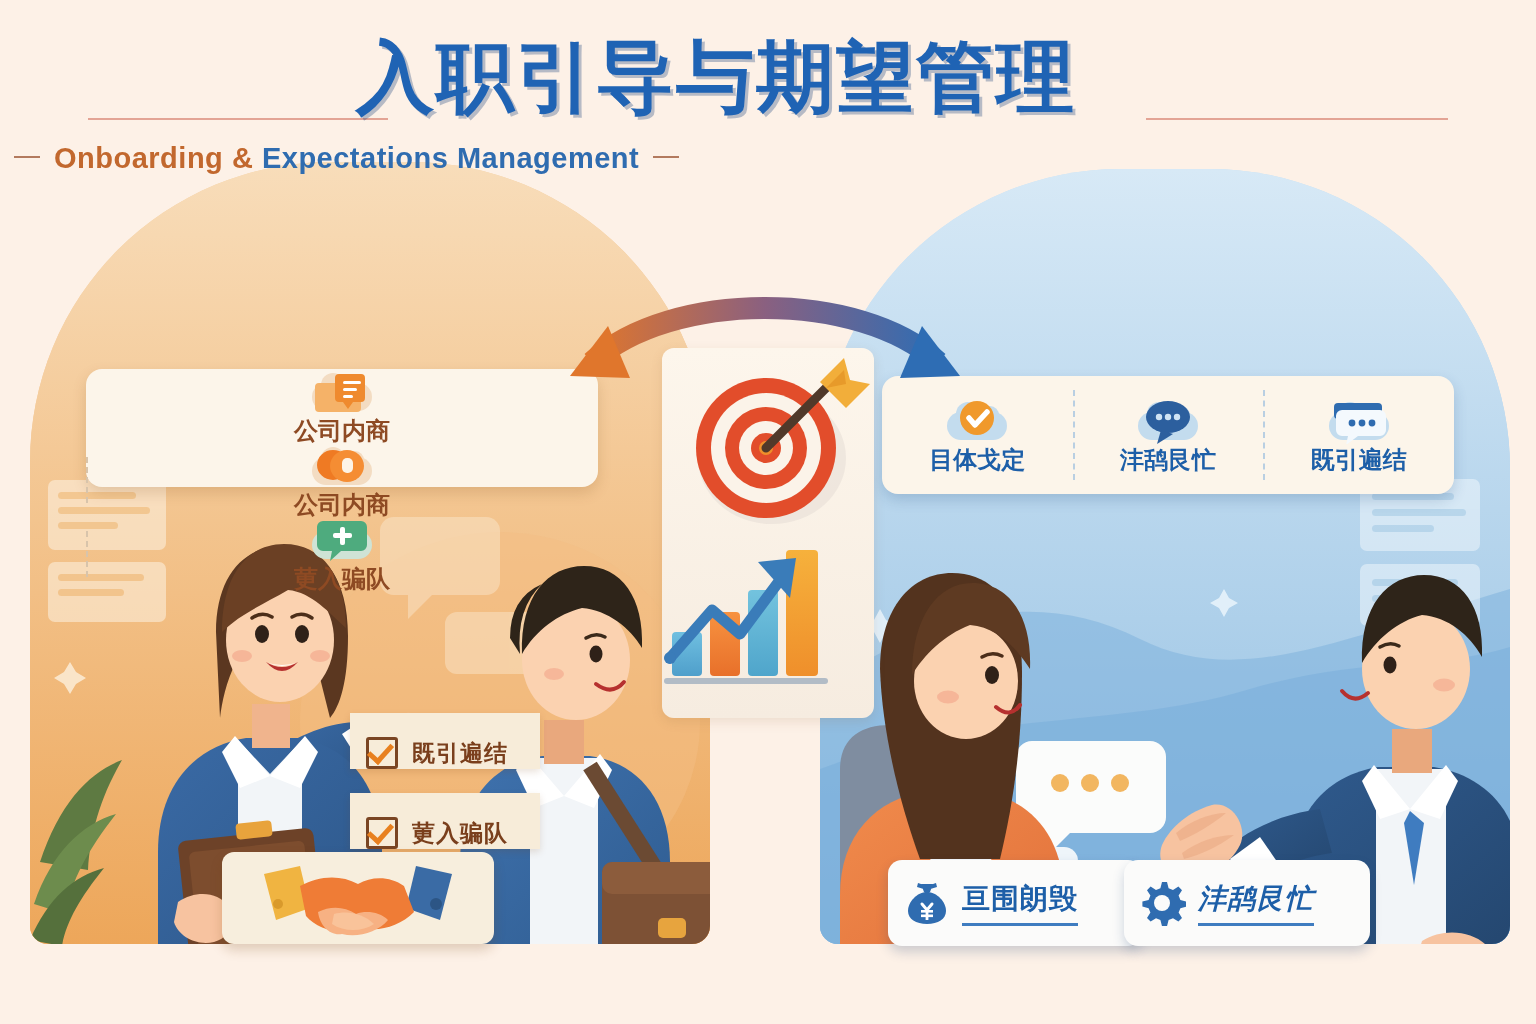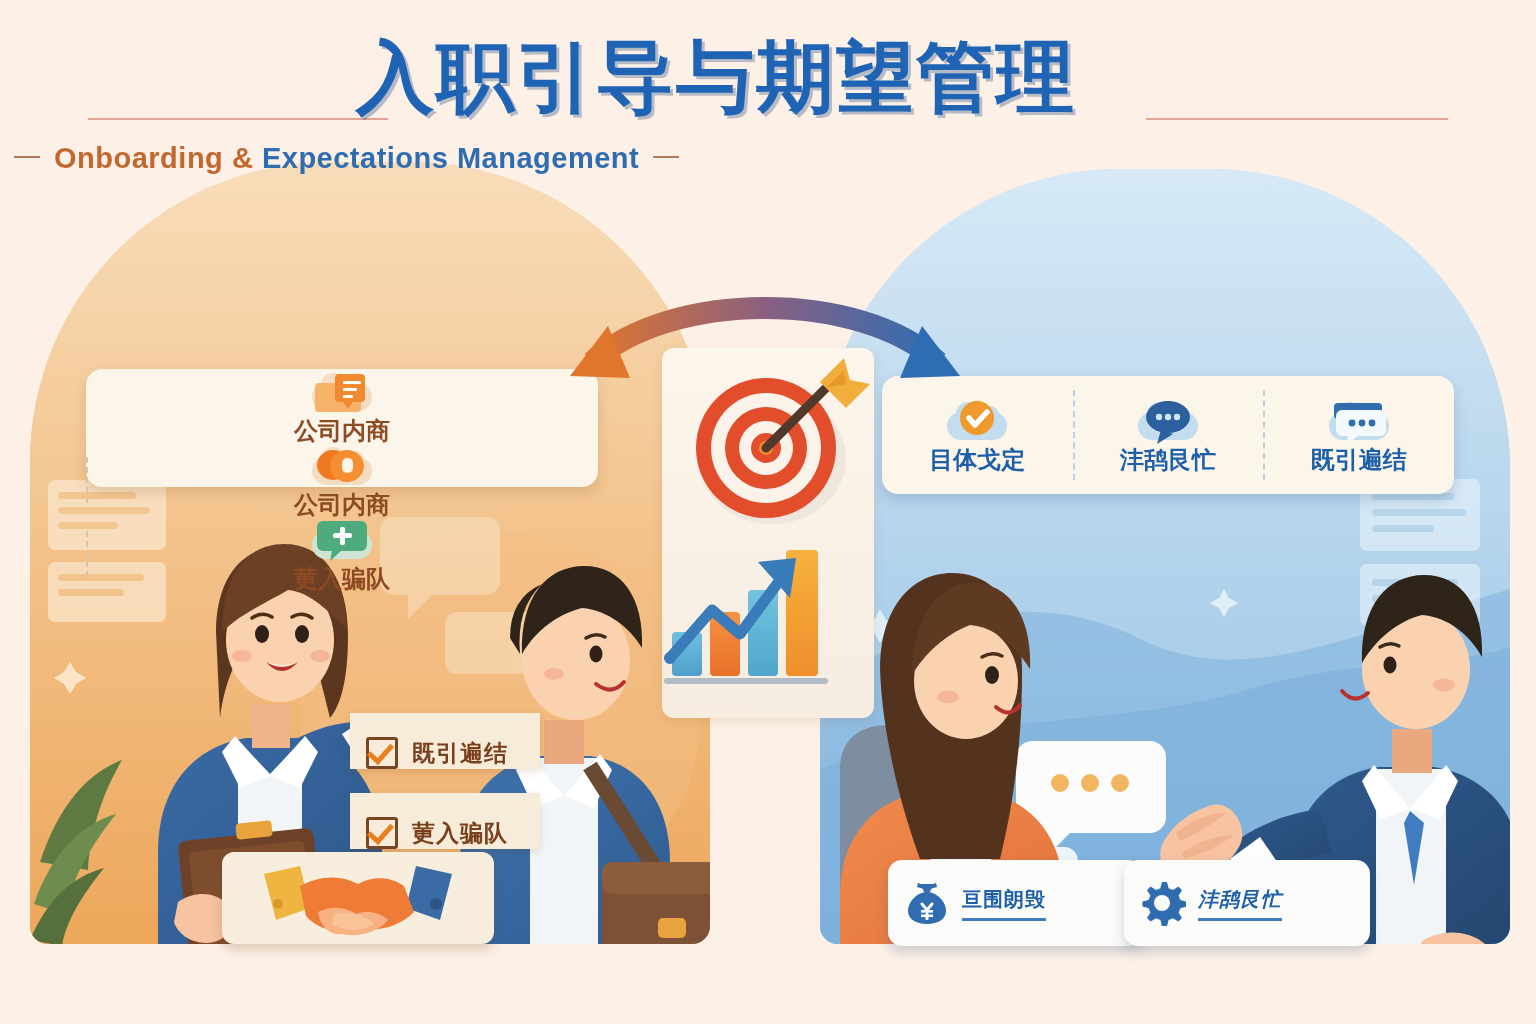--- a/index.html
+++ b/index.html
@@ -89,21 +89,21 @@
 
   
   .pill{
     position:absolute;top:860px;height:86px;background:#fbfbfa;border-radius:14px;
     box-shadow:0 6px 12px rgba(30,70,120,.22);
     display:flex;align-items:center;gap:12px;padding:0 16px;z-index:27;
   }
   .pill.one{left:888px;width:222px;}
   .pill.two{left:1124px;width:214px;font-style:italic;}
   .pill-ic{width:46px;height:46px;flex:none;}
-  .pill-txt{font-size:20px;font-weight:bold;color:#1d5fa8;border-bottom:3px solid #3f7cc0;padding-bottom:5px;letter-spacing:1px;}
+  .pill-txt{font-size:28px;font-weight:bold;color:#1d5fa8;border-bottom:3px solid #3f7cc0;padding-bottom:5px;letter-spacing:1px;}
 
   
   .center{position:absolute;left:640px;top:300px;width:256px;height:420px;z-index:30;}
   .center-card{
     position:absolute;left:22px;top:48px;width:212px;height:370px;
     background:linear-gradient(180deg,#fdf6ec,#f6ece0);border-radius:12px;
     box-shadow:0 4px 12px rgba(140,100,60,.14);
   }
   .arrow-wrap{position:absolute;left:-110px;top:-20px;width:470px;height:110px;z-index:32;}
 </style>

